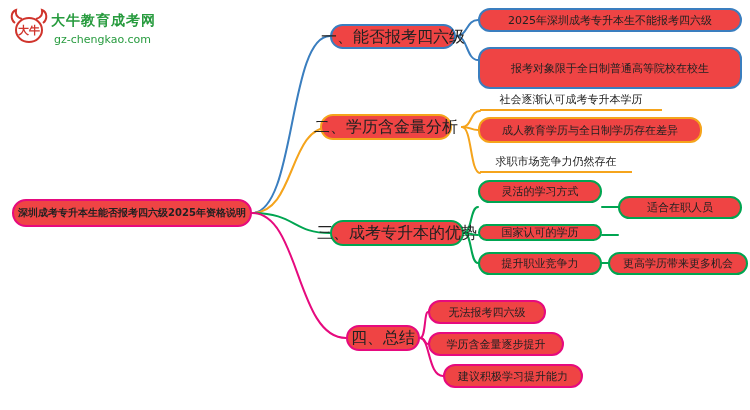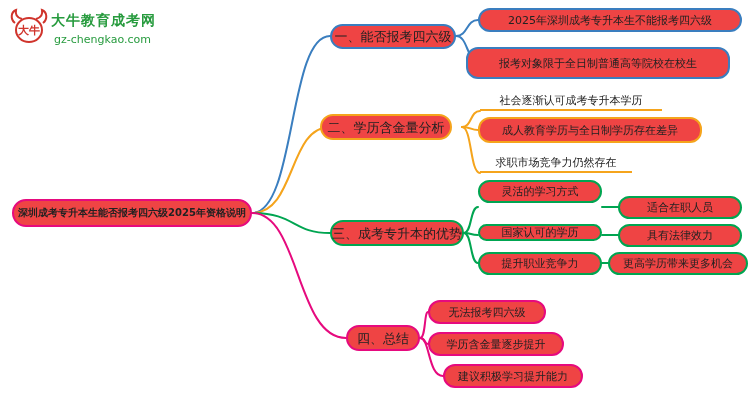--- a/index.html
+++ b/index.html
@@ -8,30 +8,30 @@
   .wires{position:absolute;left:0;top:0;width:750px;height:410px;pointer-events:none;}
   .wire{fill:none;stroke-width:2;stroke-linecap:round;}
   .wire.blue{stroke:var(--blue);}
   .wire.orange{stroke:var(--orange);}
   .wire.green{stroke:var(--green);}
   .wire.pink{stroke:var(--pink);}
 
   .node{position:absolute;box-sizing:border-box;background:#ef4444;border:2px solid #999;
         display:flex;align-items:center;justify-content:center;
         font-size:11px;line-height:1;color:#222;border-radius:12px;white-space:nowrap;padding:0 4px;}
-  .branch{font-size:13px;border-radius:13px;}
+  .branch{font-size:16px;border-radius:13px;}
   .root{border-color:var(--pink);font-size:10px;border-radius:14px;font-weight:bold;}
   .c-blue{border-color:var(--blue);}
   .c-orange{border-color:var(--orange);}
   .c-green{border-color:var(--green);}
   .c-pink{border-color:var(--pink);}
 
   .uline{position:absolute;box-sizing:border-box;border-bottom:2px solid var(--orange);
          display:flex;align-items:flex-end;justify-content:center;padding-bottom:3px;
-         font-size:11px;line-height:1;color:#222;white-space:nowrap;background:transparent;}
+         font-size:11px;line-height:1;color:#222;white-space:nowrap;background:transparent;font-family:Liberation Mono, monospace;}
 
   .logo{position:absolute;left:8px;top:6px;display:flex;align-items:flex-start;}
   .logo-text{margin-left:1px;padding-top:6px;}
   .logo-name{font-size:14px;font-weight:bold;color:var(--logo_green);letter-spacing:1px;}
   .logo-url{font-size:11px;color:var(--logo_green);margin-top:3px;margin-left:3px;}
 </style>
 </head>
 <body>
 
 <div class="canvas">
@@ -72,32 +72,31 @@
     <div class="logo-text">
       <div class="logo-name">大牛教育成考网</div>
       <div class="logo-url">gz-chengkao.com</div>
     </div>
   </div>
 
   <div class="node root" style="left:12px;top:199px;width:240px;height:28px">深圳成考专升本生能否报考四六级2025年资格说明</div>
 
   <div class="node branch c-blue" style="left:330px;top:24px;width:126px;height:25px">一、能否报考四六级</div>
   <div class="node c-blue" style="left:478px;top:8px;width:264px;height:24px">2025年深圳成考专升本生不能报考四六级</div>
-  <div class="node c-blue" style="left:466px;top:47px;width:264px;height:32px">报考对象限于全日制普通高等院校在校生</div>
+  <div class="node c-blue" style="left:478px;top:47px;width:264px;height:42px">报考对象限于全日制普通高等院校在校生</div>
 
   <div class="node branch c-orange" style="left:320px;top:114px;width:132px;height:26px">二、学历含金量分析</div>
   <div class="uline" style="left:480px;top:87px;width:182px;height:24px">社会逐渐认可成考专升本学历</div>
   <div class="node c-orange" style="left:478px;top:117px;width:224px;height:26px">成人教育学历与全日制学历存在差异</div>
   <div class="uline" style="left:480px;top:149px;width:152px;height:24px">求职市场竞争力仍然存在</div>
 
   <div class="node branch c-green" style="left:330px;top:220px;width:134px;height:26px">三、成考专升本的优势</div>
   <div class="node c-green" style="left:478px;top:180px;width:124px;height:23px">灵活的学习方式</div>
   <div class="node c-green" style="left:618px;top:196px;width:124px;height:23px">适合在职人员</div>
   <div class="node c-green" style="left:478px;top:224px;width:124px;height:17px">国家认可的学历</div>
-  <div class="node c-green" style="left:618px;top:224px;width:124px;height:23px">具有法律效力</div>
   <div class="node c-green" style="left:478px;top:252px;width:124px;height:23px">提升职业竞争力</div>
   <div class="node c-green" style="left:608px;top:252px;width:140px;height:23px">更高学历带来更多机会</div>
 
   <div class="node c-pink" style="left:428px;top:300px;width:118px;height:24px">无法报考四六级</div>
   <div class="node branch c-pink" style="left:346px;top:325px;width:74px;height:26px">四、总结</div>
   <div class="node c-pink" style="left:428px;top:332px;width:136px;height:24px">学历含金量逐步提升</div>
   <div class="node c-pink" style="left:443px;top:364px;width:140px;height:24px">建议积极学习提升能力</div>
 
 </div>
 

